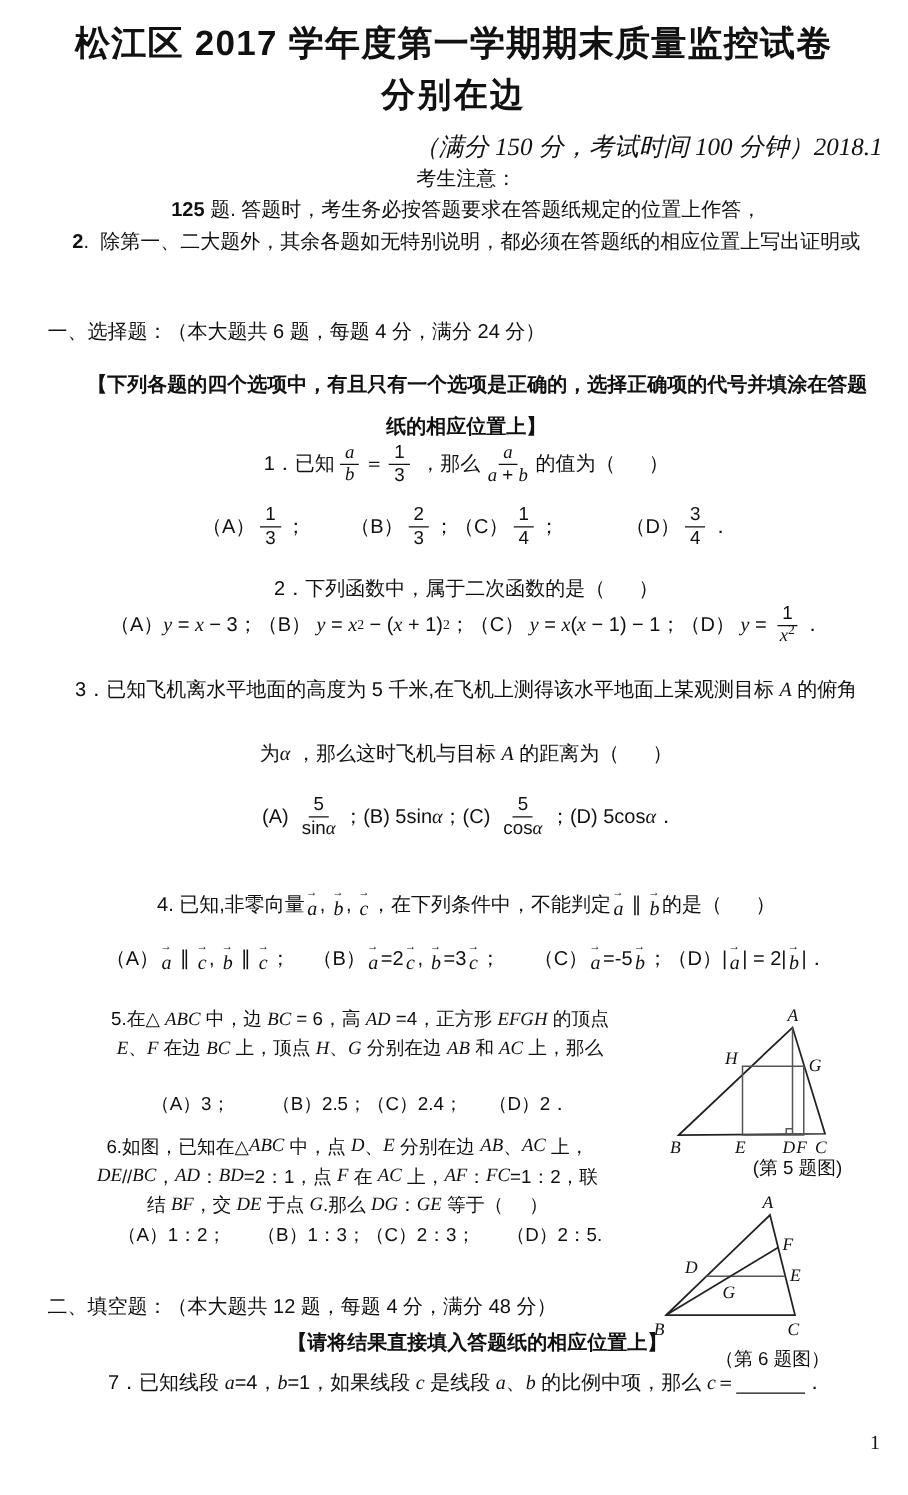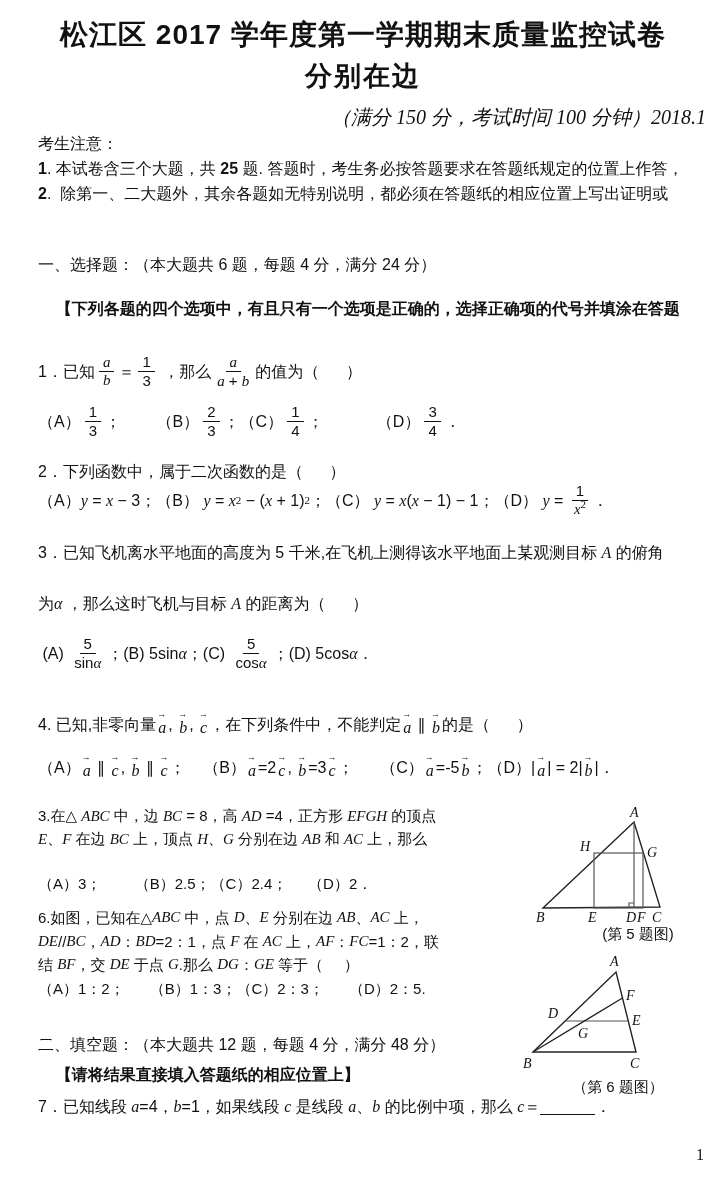--- a/index.html
+++ b/index.html
@@ -2,21 +2,21 @@
 <html><head>
 <meta charset="utf-8">
 <style>
   html,body{margin:0;padding:0;}
   body{
     width:726px;height:1196px;background:#ffffff;position:relative;
     font-family:"Liberation Sans","DejaVu Sans",sans-serif;color:#111;
     font-size:16px;overflow:hidden;
   }
   .blk{position:absolute;left:38px;right:18px;}
-  .line{display:flex;align-items:center;white-space:pre;line-height:25px;}
+  .line{display:flex;align-items:center;white-space:pre;line-height:25px;justify-content:center;}
   .line > span{white-space:pre;}
   .t{font-family:"Liberation Sans","DejaVu Sans",sans-serif;}
   .b{font-weight:bold;}
   .m{font-family:"Liberation Serif","DejaVu Serif",serif;font-style:italic;}
   sup.sp{font-family:"Liberation Serif",serif;font-size:11px;vertical-align:super;line-height:0;}
   .frac{display:inline-flex;flex-direction:column;align-items:center;
         font-family:"Liberation Serif","DejaVu Serif",serif;
         margin:2px 4px;line-height:1.15;font-size:15px;}
   .frac .num{border-bottom:1px solid #111;padding:0 4px;display:block;text-align:center;}
   .frac .den{padding:0 2px;display:block;text-align:center;}
@@ -66,27 +66,28 @@
 </style>
 </head>
 <body>
 
 <div class="blk" id="title">松江区 2017 学年度第一学期期末质量监控试卷</div>
 <div class="blk" id="course">分别在边</div>
 <div class="blk" id="meta">（满分 150 分，考试时间 100 分钟）2018.1</div>
 
 <div class="blk" id="notice">
     <div class="line"><span class="t">考生注意：</span></div>
-    <div class="line"><span class="t b">1</span><span class="t">. 本试卷含三个大题，共 </span><span class="t b">25</span><span class="t"> 题. 答题时，考生务必按答题要求在答题纸规定的位置上作答，</span></div>
+    <div class="line"><span class="t b">1</span><span class="t b">25</span><span class="t"> 题. 答题时，考生务必按答题要求在答题纸规定的位置上作答，</span></div>
     <div class="line"><span class="t b">2</span><span class="t">.  除第一、二大题外，其余各题如无特别说明，都必须在答题纸的相应位置上写出证明或</span></div>
   </div>
 
 <div class="blk" id="sec1-head">一、选择题：（本大题共 6 题，每题 4 分，满分 24 分）</div>
 <div class="blk" id="sec1-note">
     <div class="line"><span class="t b">    【下列各题的四个选项中，有且只有一个选项是正确的，选择正确项的代号并填涂在答题</span></div>
+    <div class="line"><span class="t b">纸的相应位置上】</span></div>
   </div>
 
 <div class="blk" id="q1-stem">
     <div class="line"><span class="t">1．已知</span><span class="frac"><span class="num"><span class="m">a</span></span><span class="den"><span class="m">b</span></span></span><span class="t">＝</span><span class="frac"><span class="num"><span class="t">1</span></span><span class="den"><span class="t">3</span></span></span><span class="t"> ，那么</span><span class="frac"><span class="num"><span class="m">a</span></span><span class="den"><span class="m">a</span><span class="t"> + </span><span class="m">b</span></span></span><span class="t">的值为（      ）</span></div>
   </div>
 <div class="blk" id="q1-opts">
     <div class="line"><span class="t">（A）</span><span class="frac"><span class="num"><span class="t">1</span></span><span class="den"><span class="t">3</span></span></span><span class="t">；        （B）</span><span class="frac"><span class="num"><span class="t">2</span></span><span class="den"><span class="t">3</span></span></span><span class="t">；（C）</span><span class="frac"><span class="num"><span class="t">1</span></span><span class="den"><span class="t">4</span></span></span><span class="t">；            （D）</span><span class="frac"><span class="num"><span class="t">3</span></span><span class="den"><span class="t">4</span></span></span><span class="t">．</span></div>
   </div>
 
 <div class="blk" id="q2-stem">
@@ -105,21 +106,21 @@
   </div>
 
 <div class="blk" id="q4-stem">
     <div class="line"><span class="t">4. 已知,非零向量</span><span class="vec"><span class="arr">→</span><span class="vl">a</span></span><span class="t">, </span><span class="vec"><span class="arr">→</span><span class="vl">b</span></span><span class="t">, </span><span class="vec"><span class="arr">→</span><span class="vl">c</span></span><span class="t">，在下列条件中，不能判定</span><span class="vec"><span class="arr">→</span><span class="vl">a</span></span><span class="t"> ∥ </span><span class="vec"><span class="arr">→</span><span class="vl">b</span></span><span class="t">的是（      ）</span></div>
   </div>
 <div class="blk" id="q4-opts">
     <div class="line"><span class="t">（A）</span><span class="vec"><span class="arr">→</span><span class="vl">a</span></span><span class="t"> ∥ </span><span class="vec"><span class="arr">→</span><span class="vl">c</span></span><span class="t">, </span><span class="vec"><span class="arr">→</span><span class="vl">b</span></span><span class="t"> ∥ </span><span class="vec"><span class="arr">→</span><span class="vl">c</span></span><span class="t">；    （B）</span><span class="vec"><span class="arr">→</span><span class="vl">a</span></span><span class="t">=2</span><span class="vec"><span class="arr">→</span><span class="vl">c</span></span><span class="t">, </span><span class="vec"><span class="arr">→</span><span class="vl">b</span></span><span class="t">=3</span><span class="vec"><span class="arr">→</span><span class="vl">c</span></span><span class="t">；      （C）</span><span class="vec"><span class="arr">→</span><span class="vl">a</span></span><span class="t">=-5</span><span class="vec"><span class="arr">→</span><span class="vl">b</span></span><span class="t">；（D）|</span><span class="vec"><span class="arr">→</span><span class="vl">a</span></span><span class="t">| = 2|</span><span class="vec"><span class="arr">→</span><span class="vl">b</span></span><span class="t">|．</span></div>
   </div>
 
 <div class="blk" id="q5-stem">
-    <div class="line"><span class="t">3.在△ </span><span class="m">ABC</span><span class="t"> 中，边 </span><span class="m">BC</span><span class="t"> = 8，高 </span><span class="m">AD</span><span class="t"> =4，正方形 </span><span class="m">EFGH</span><span class="t"> 的顶点</span></div>
+    <div class="line"><span class="t">5.在△ </span><span class="m">ABC</span><span class="t"> 中，边 </span><span class="m">BC</span><span class="t"> = 6，高 </span><span class="m">AD</span><span class="t"> =4，正方形 </span><span class="m">EFGH</span><span class="t"> 的顶点</span></div>
     <div class="line"><span class="m">E</span><span class="t">、</span><span class="m">F</span><span class="t"> 在边 </span><span class="m">BC</span><span class="t"> 上，顶点 </span><span class="m">H</span><span class="t">、</span><span class="m">G</span><span class="t"> 分别在边 </span><span class="m">AB</span><span class="t"> 和 </span><span class="m">AC</span><span class="t"> 上，那么</span></div>
   </div>
 <div class="blk" id="q5-opts">
     <div class="line"><span class="t">（A）3；        （B）2.5；（C）2.4；     （D）2．</span></div>
   </div>
 
 <div class="blk" id="q6-stem">
     <div class="line"><span class="t">6.如图，已知在△</span><span class="m">ABC</span><span class="t"> 中，点 </span><span class="m">D</span><span class="t">、</span><span class="m">E</span><span class="t"> 分别在边 </span><span class="m">AB</span><span class="t">、</span><span class="m">AC</span><span class="t"> 上，</span></div>
     <div class="line"><span class="m">DE</span><span class="t">//</span><span class="m">BC</span><span class="t">，</span><span class="m">AD</span><span class="t">：</span><span class="m">BD</span><span class="t">=2：1，点 </span><span class="m">F</span><span class="t"> 在 </span><span class="m">AC</span><span class="t"> 上，</span><span class="m">AF</span><span class="t">：</span><span class="m">FC</span><span class="t">=1：2，联</span></div>
     <div class="line"><span class="t">结 </span><span class="m">BF</span><span class="t">，交 </span><span class="m">DE</span><span class="t"> 于点 </span><span class="m">G</span><span class="t">.那么 </span><span class="m">DG</span><span class="t">：</span><span class="m">GE</span><span class="t"> 等于（     ）</span></div>

